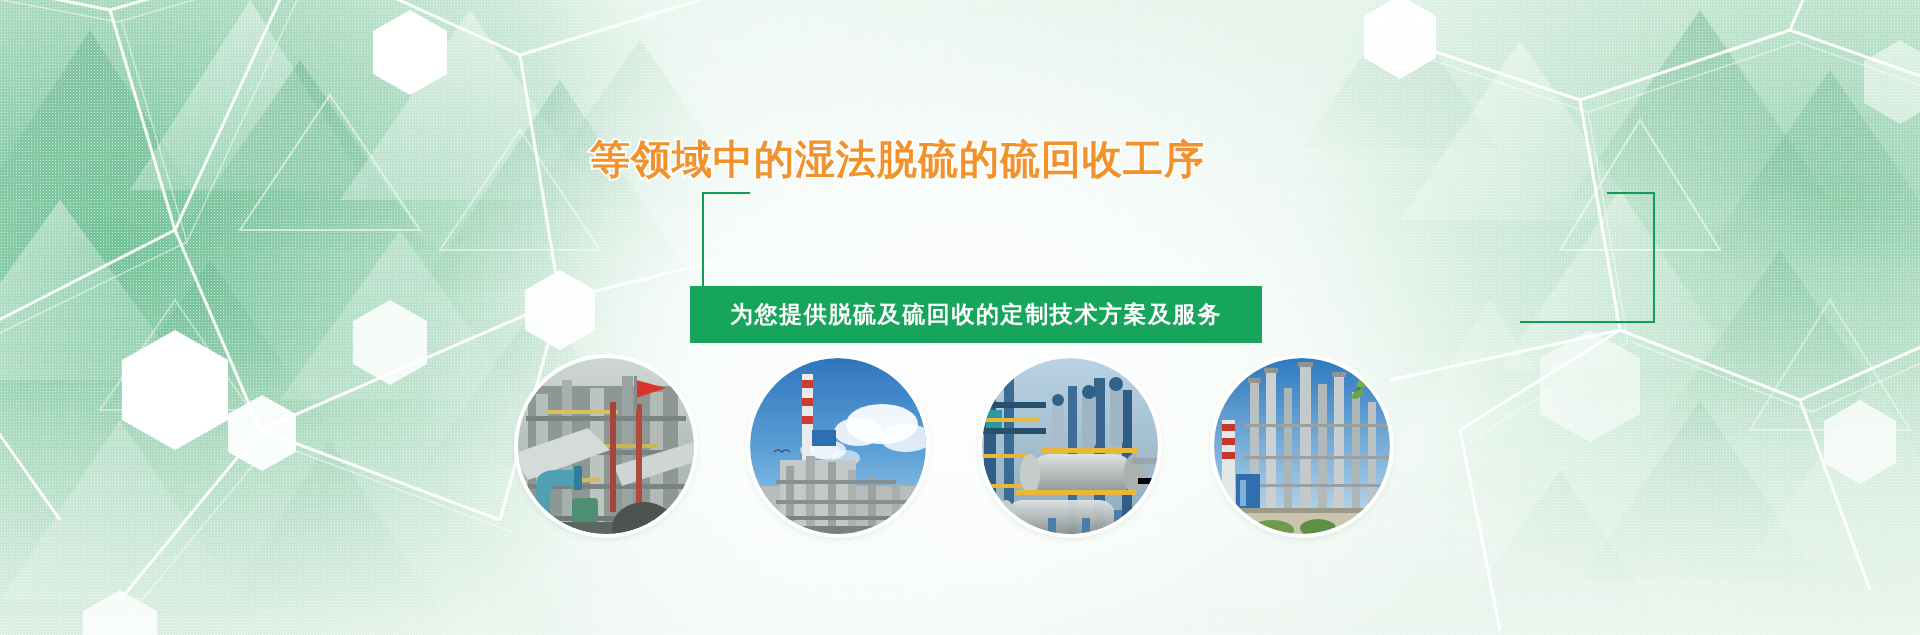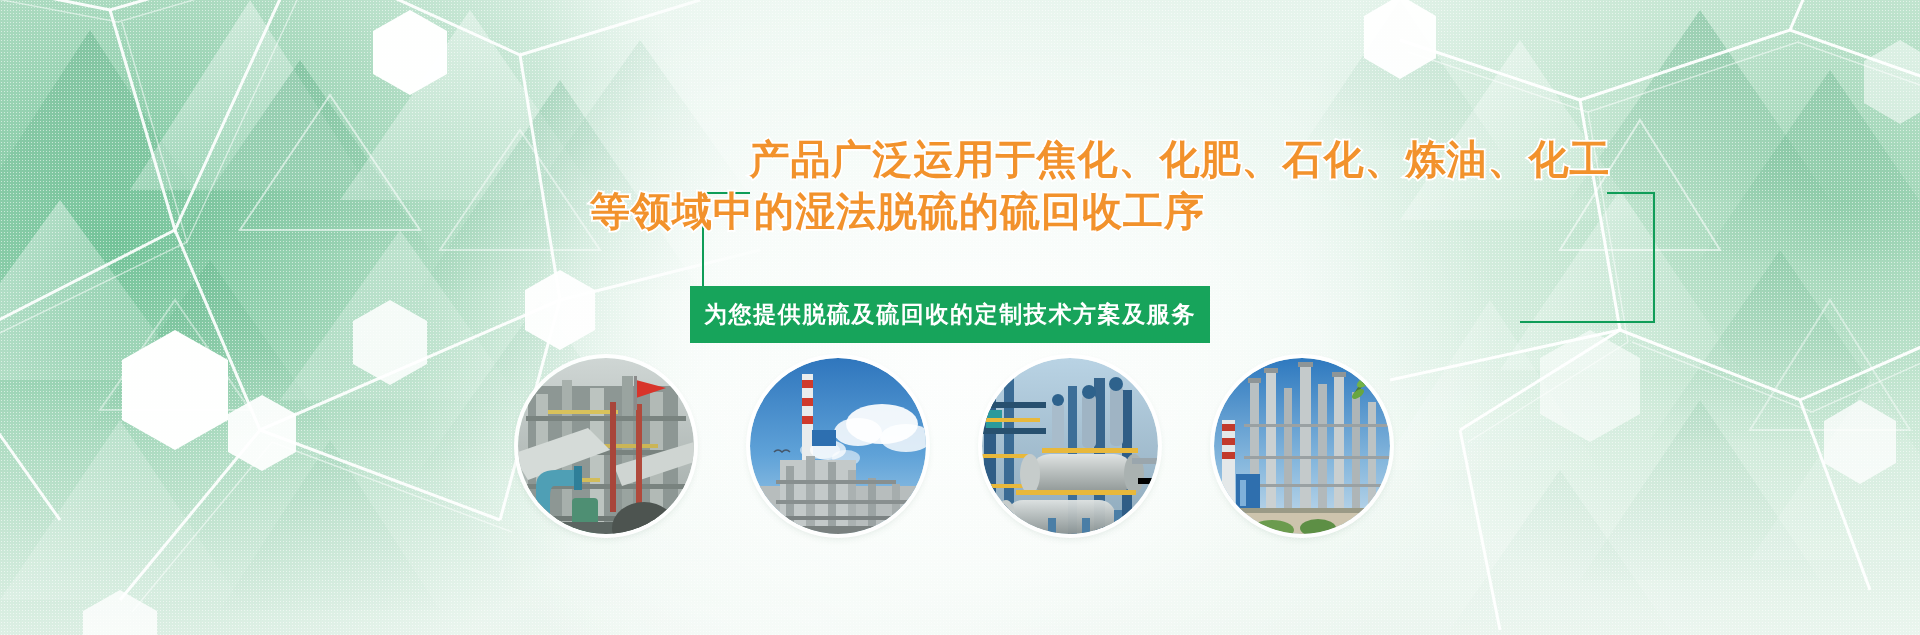--- a/index.html
+++ b/index.html
@@ -77,21 +77,21 @@
     white-space:nowrap;
   }
   #headline .hl-line { display:block; }
   #headline .hl-line.l2 { text-align:left; }
 
   
   #subbanner {
     position:absolute;
     left:690px; top:286px;
     height:57px;
-    padding:0 14px;
+    padding:0 40px;
     display:flex; align-items:center; justify-content:center;
     background:#17A45B;
     color:#ffffff;
     font-size:23px;
     font-weight:bold;
     letter-spacing:1.6px;
     white-space:nowrap;
   }
 
   
@@ -254,21 +254,20 @@
   <div id="bracket">
     <span class="edge b-left"></span>
     <span class="edge b-right"></span>
     <span class="edge b-top-l"></span>
     <span class="edge b-top-r"></span>
     <span class="edge b-bot-l"></span>
     <span class="edge b-bot-r"></span>
   </div>
 
   <div id="headline">
-    <span class="hl-line l1">产品广泛运用于焦化、化肥、石化、炼油、化工</span>
     <span class="hl-line l2">等领域中的湿法脱硫的硫回收工序</span>
   </div>
 
   <div id="subbanner">
     <span>为您提供脱硫及硫回收的定制技术方案及服务</span>
   </div>
 
   <div id="circles">
 
     <div class="photo">

